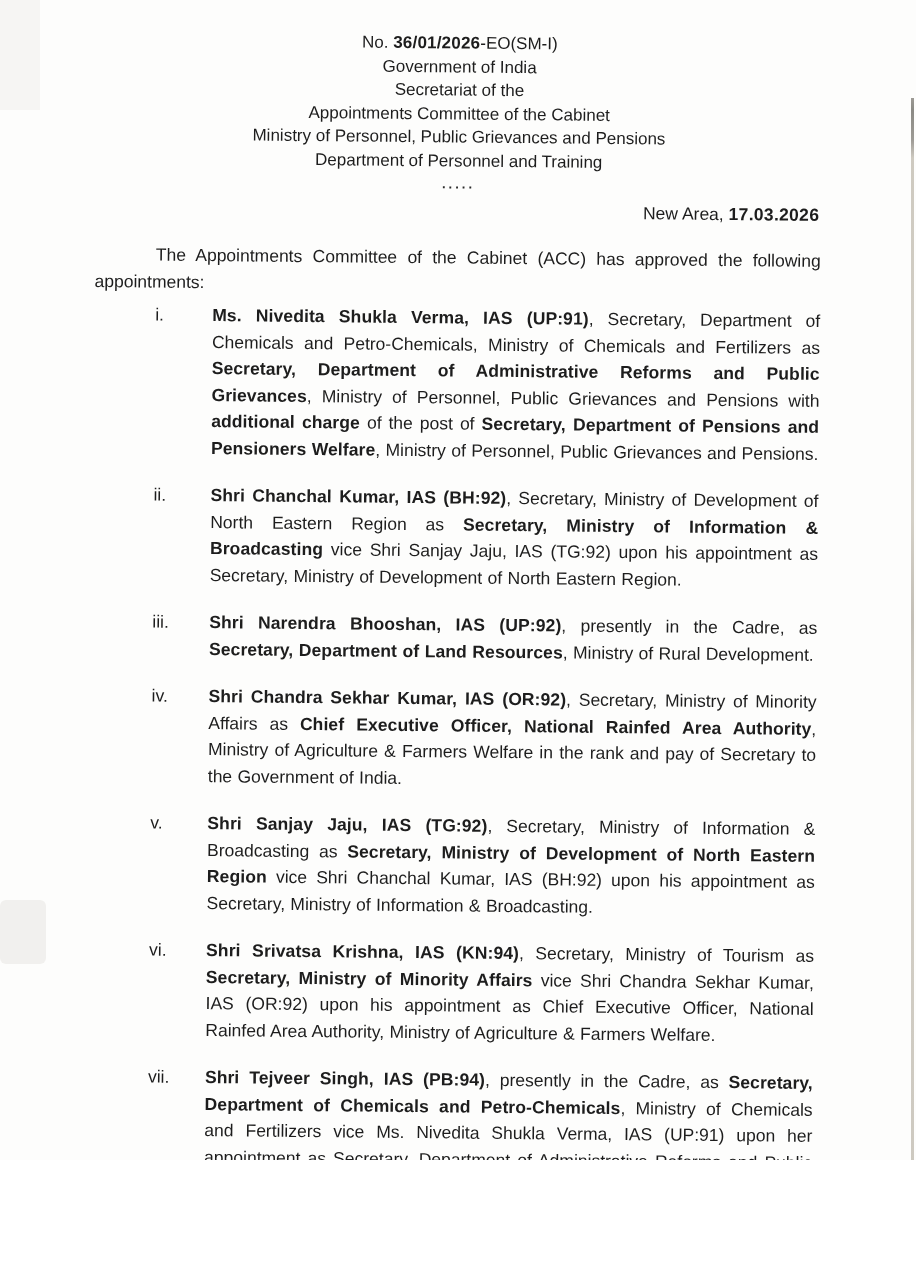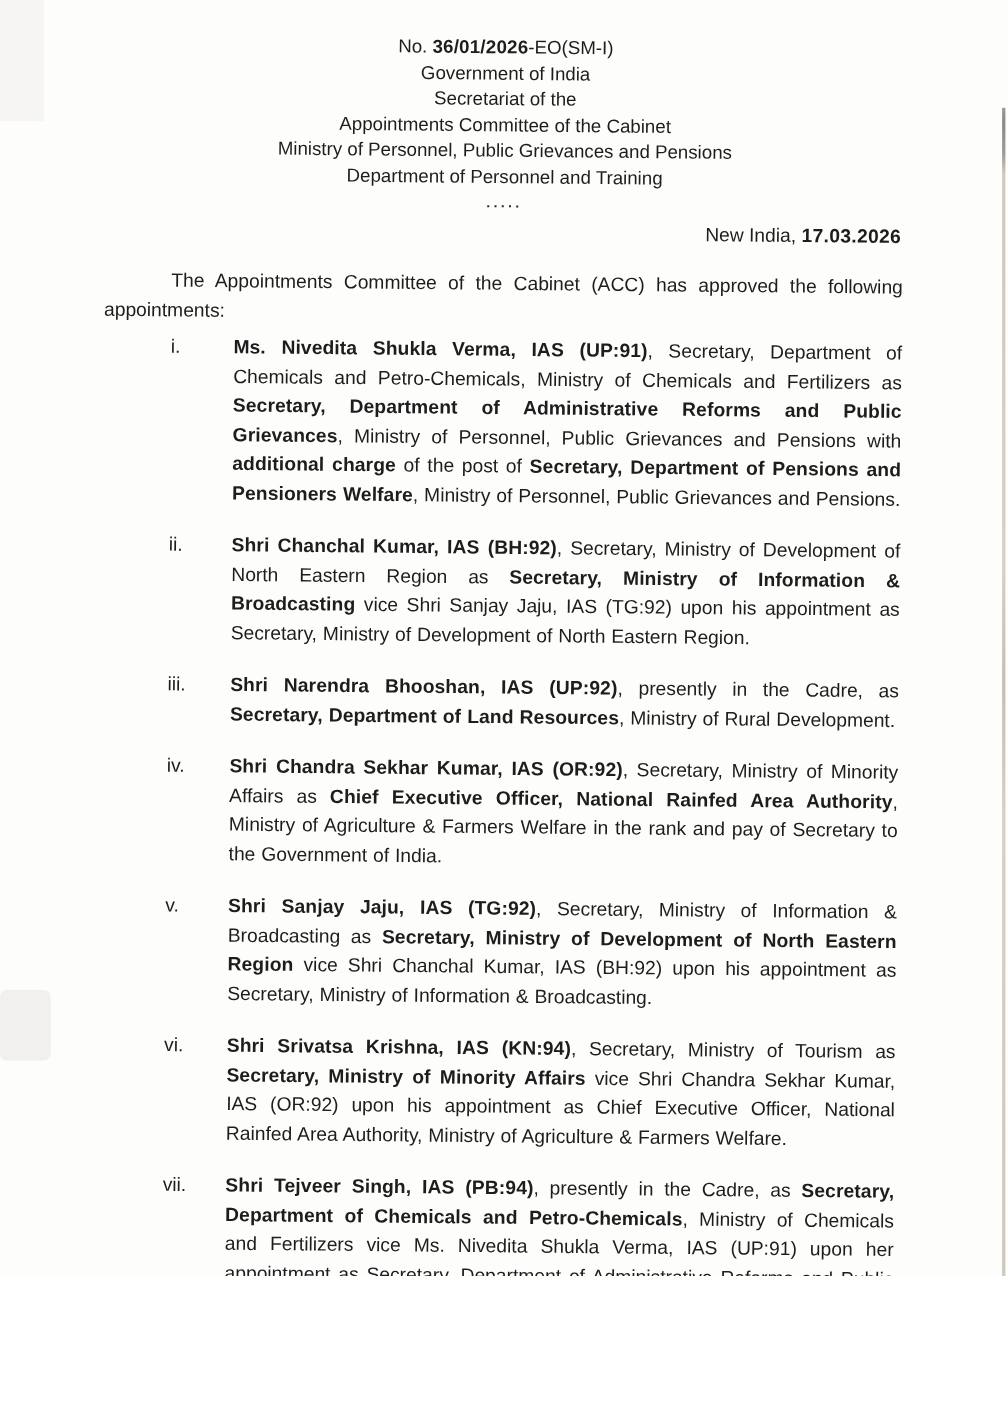--- a/index.html
+++ b/index.html
@@ -117,21 +117,21 @@
     <div class="ref-line"><span>No. </span><b>36/01/2026</b><span>-EO(SM-I)</span></div>
 
     <div class="hline">Government of India</div>
     <div class="hline">Secretariat of the</div>
     <div class="hline">Appointments Committee of the Cabinet</div>
     <div class="hline">Ministry of Personnel, Public Grievances and Pensions</div>
     <div class="hline">Department of Personnel and Training</div>
 
     <div class="sep">.....</div>
 
-    <div class="dateline"><span>New India, </span><b>17.03.2026</b></div>
+    <div class="dateline"><span>New Area, </span><b>17.03.2026</b></div>
 
     <p class="intro">The Appointments Committee of the Cabinet (ACC) has approved the following appointments:</p>
 
     <div class="list">
         <div class="item">
           <span class="num">i.</span>
           <p class="itext"><b>Ms. Nivedita Shukla Verma, IAS (UP:91)</b><span>, Secretary, Department of Chemicals and Petro-Chemicals, Ministry of Chemicals and Fertilizers as </span><b>Secretary, Department of Administrative Reforms and Public Grievances</b><span>, Ministry of Personnel, Public Grievances and Pensions with </span><b>additional charge</b><span> of the post of </span><b>Secretary, Department of Pensions and Pensioners Welfare</b><span>, Ministry of Personnel, Public Grievances and Pensions.</span></p>
         </div>
         <div class="item">
           <span class="num">ii.</span>

